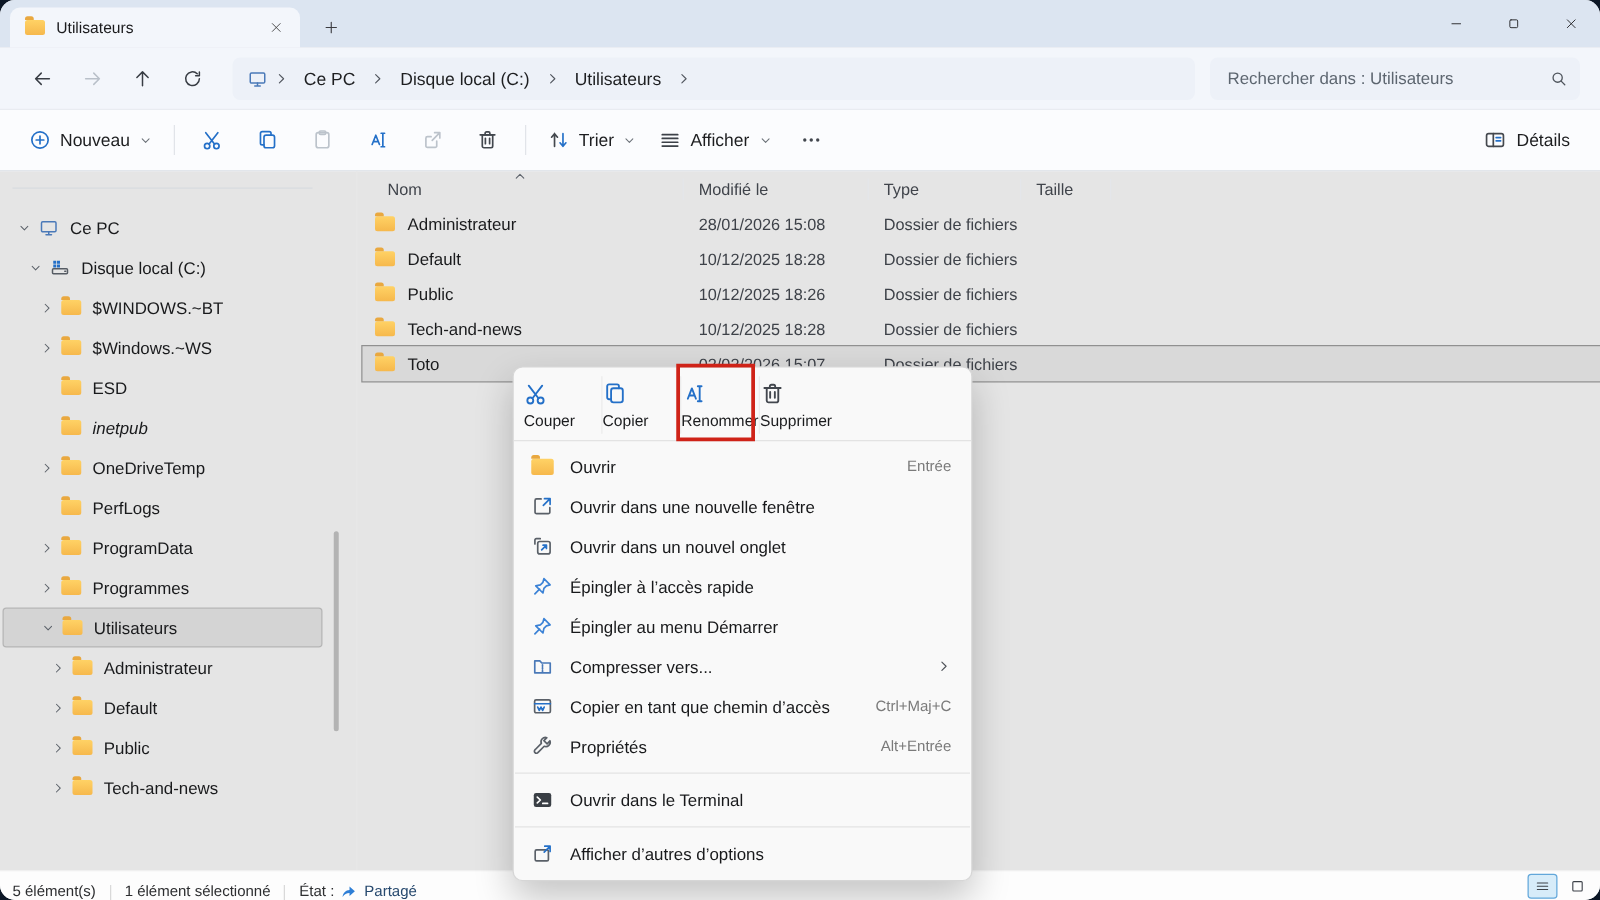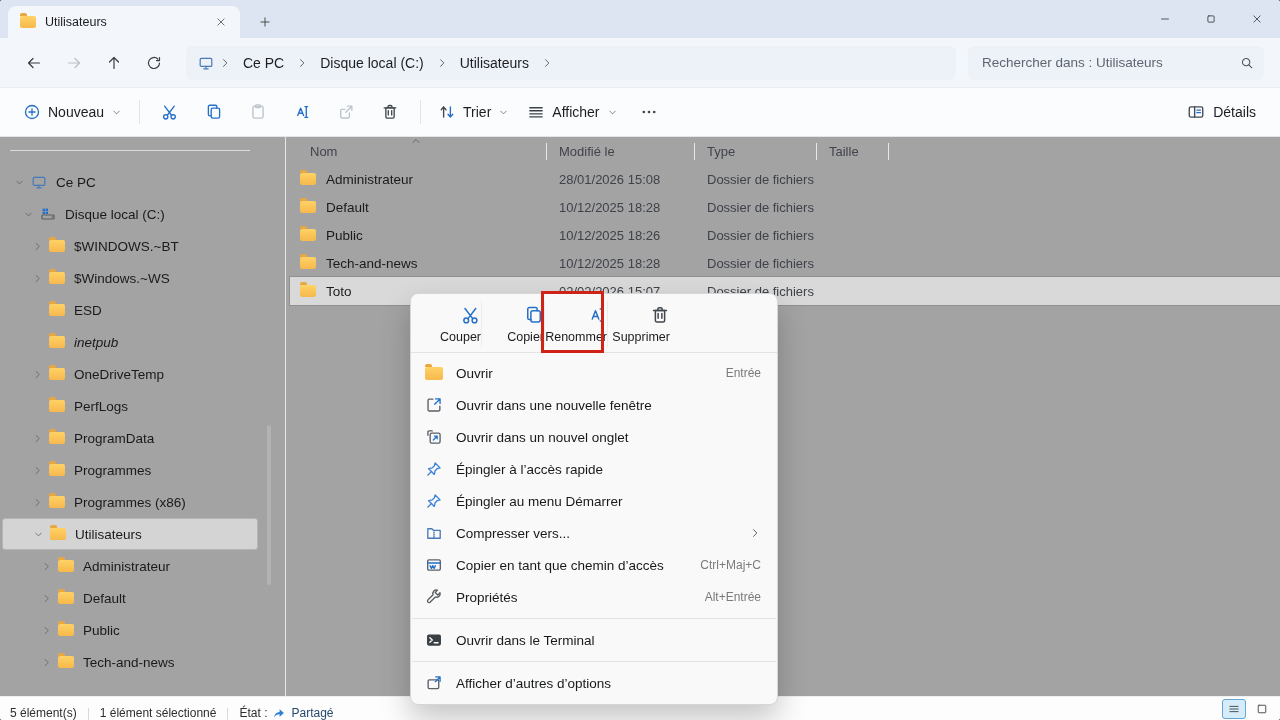--- a/index.html
+++ b/index.html
@@ -1,17 +1,17 @@
 <!DOCTYPE html>
 <html><head>
 <meta charset="utf-8">
 <style>
   html,body{margin:0;padding:0;}
   body{width:1280px;height:720px;overflow:hidden;background:#0c1726;font-family:"Liberation Sans",sans-serif;}
-  .window{position:absolute;inset:0;border-radius:2px;overflow:hidden;background:#a3a3a3;}
+  .window{position:absolute;inset:0;border-radius:12px;overflow:hidden;background:#e5e5e5;}
 
   
   .titlebar{position:absolute;left:0;top:0;right:0;height:38px;background:#dce5f1;}
   .tab{position:absolute;left:8px;top:6px;width:232px;height:32px;background:#f3f6fb;border-radius:8px 8px 0 0;display:flex;align-items:center;padding:0 8px 0 12px;gap:9px;box-sizing:border-box;}
   .tab-label{font-size:12.5px;color:#1c1c1e;flex:1;white-space:nowrap;overflow:hidden;}
   .tab-close{width:22px;height:22px;display:flex;align-items:center;justify-content:center;color:#444;border-radius:4px;}
   .newtab{position:absolute;left:254px;top:11px;width:22px;height:22px;display:flex;align-items:center;justify-content:center;color:#3c3c40;}
   .wc{position:absolute;right:0;top:0;display:flex;}
   .wc .wbtn{width:46px;height:38px;display:flex;align-items:center;justify-content:center;color:#26262a;}
   .ic{display:inline-flex;align-items:center;justify-content:center;}
@@ -70,21 +70,21 @@
   .ssep{width:1px;height:12px;background:#d9d9d9;}
   .state{display:flex;align-items:center;gap:5px;}
   .state .val{color:#27496e;}
   .vtoggles{position:absolute;right:6px;top:2px;display:flex;gap:4px;}
   .vt{width:22px;height:18px;display:flex;align-items:center;justify-content:center;border:1px solid transparent;border-radius:3px;color:#3c4148;}
   .vt.active{background:#d7ecf9;border-color:#62a7da;}
 
   
   .cmenu{position:absolute;left:410px;top:293px;width:368px;background:#f9f9f9;border:1px solid #d6d6d6;border-radius:8px;box-shadow:0 14px 30px rgba(0,0,0,.22);padding-bottom:5px;box-sizing:border-box;z-index:5;}
   .qa-row{display:flex;align-items:stretch;padding:7px 8px 5px;border-bottom:1px solid #e3e3e3;}
-  .qa{width:62px;display:flex;flex-direction:column;align-items:flex-end;gap:5px;padding:4px 0 3px;font-size:12.5px;color:#1b1c1e;border-right:1px solid #ececec;}
+  .qa{width:62px;display:flex;flex-direction:column;align-items:flex-start;gap:5px;padding:4px 0 3px;font-size:12.5px;color:#1b1c1e;border-right:1px solid #ececec;}
   .qa:last-child{border-right:none;}
   .mi{display:flex;align-items:center;height:32px;padding:0 16px 0 14px;gap:13px;font-size:13.5px;color:#18191b;}
   .mi .mic{width:18px;height:18px;flex:0 0 auto;display:flex;align-items:center;justify-content:center;}
   .mi .sc{margin-left:auto;color:#7a7a7a;font-size:12px;white-space:nowrap;}
   .mi .sub{margin-left:auto;width:12px;height:12px;color:#4d5157;}
   .mdiv{height:1px;background:#e4e4e4;margin:5px 1px;}
   .menu-list{padding-top:4px;}
 
   .hl-box{position:absolute;left:541px;top:291px;width:63px;height:62px;border:3px solid #cf2318;z-index:9;box-sizing:border-box;}
 </style>
@@ -447,31 +447,20 @@
           <span class="tchev">
             <svg viewBox="0 0 16 16" fill="none" stroke="currentColor" stroke-width="1.2" stroke-linecap="round" stroke-linejoin="round" style="width: 11px; height: 11px;">
               <path d="M6 3.5L10.5 8L6 12.5"></path>
             </svg>
           </span>
           <span class="ic nico">
             <span class="fico"></span>
           </span>
           <span>Programmes</span>
         </div>
-        <div class="srow" style="padding-left: 26px;">
-          <span class="tchev">
-            <svg viewBox="0 0 16 16" fill="none" stroke="currentColor" stroke-width="1.2" stroke-linecap="round" stroke-linejoin="round" style="width: 11px; height: 11px;">
-              <path d="M6 3.5L10.5 8L6 12.5"></path>
-            </svg>
-          </span>
-          <span class="ic nico">
-            <span class="fico"></span>
-          </span>
-          <span>Programmes (x86)</span>
-        </div>
         <div class="srow selected" style="padding-left: 26px;">
           <span class="tchev">
             <svg viewBox="0 0 16 16" fill="none" stroke="currentColor" stroke-width="1.2" stroke-linecap="round" stroke-linejoin="round" style="width: 11px; height: 11px;">
               <path d="M4 6l4 4 4-4"></path>
             </svg>
           </span>
           <span class="ic nico">
             <span class="fico"></span>
           </span>
           <span>Utilisateurs</span>

